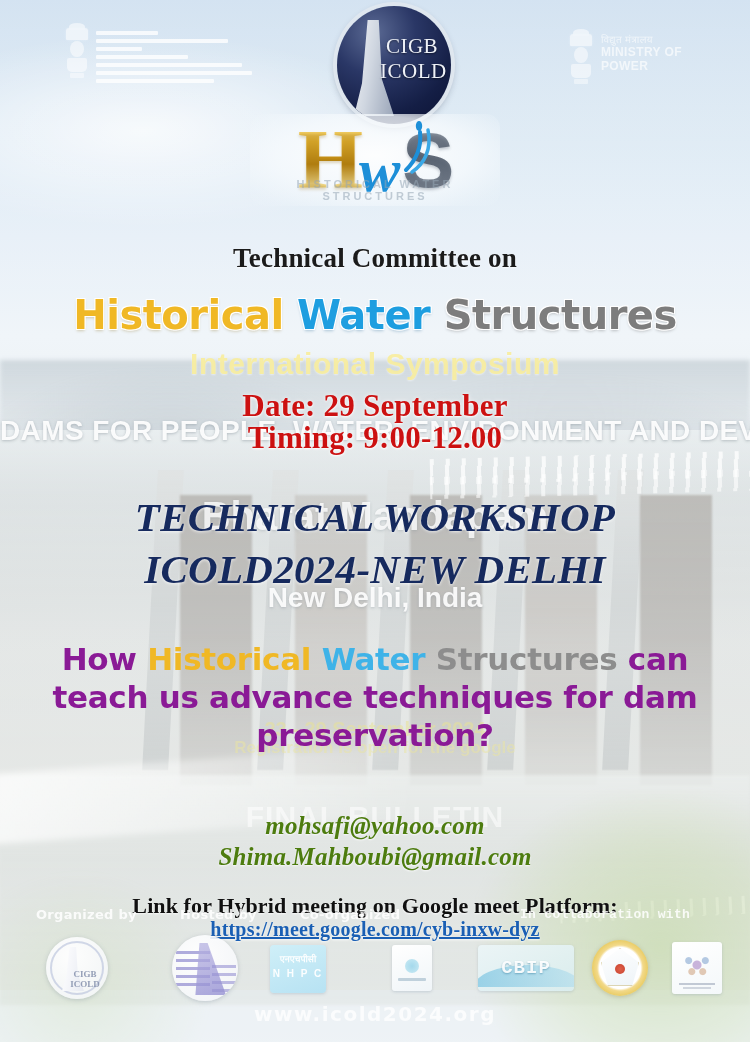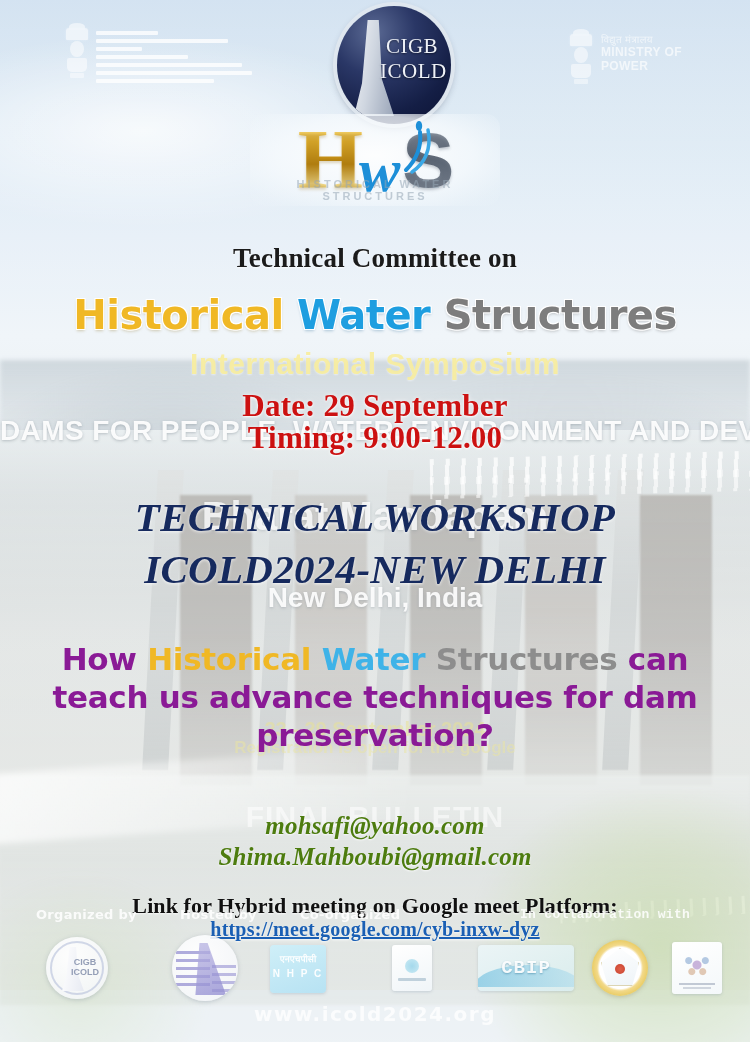--- a/index.html
+++ b/index.html
@@ -287,22 +287,22 @@
     position:absolute; left:16px; top:10px; width:22px; height:44px;
     background:linear-gradient(100deg,#ffffff,#e7eaf2);
     clip-path:polygon(34% 0%,64% 0%,72% 62%,100% 100%,0% 100%,20% 66%);
     box-shadow:0 0 0 1px rgba(180,190,210,.4);
   }
   .logo-icold-sm .ring{
     position:absolute; inset:4px; border-radius:50%;
     border:2px solid rgba(175,185,215,.55);
   }
   .logo-icold-sm .t{
-    position:absolute; right:6px; top:20px; width:34px; text-align:center;
-    font-family:Liberation Sans, sans-serif; font-size:9px; line-height:10px;
+    position:absolute; right:6px; top:32px; width:34px; text-align:center;
+    font-family:Liberation Serif, serif; font-size:9px; line-height:10px;
     color:rgba(130,142,170,.85); font-weight:bold;
   }
   .logo-nhpc-round{ width:66px; height:66px; }
   .logo-nhpc-round .curve{
     position:absolute; left:20px; top:8px; width:34px; height:52px;
     background:linear-gradient(160deg,#b9b5e2,#8f8ad0);
     clip-path:polygon(22% 0%, 46% 0%, 100% 100%, 10% 100%);
     opacity:.75;
   }
   .logo-nhpc-round .stripes{

